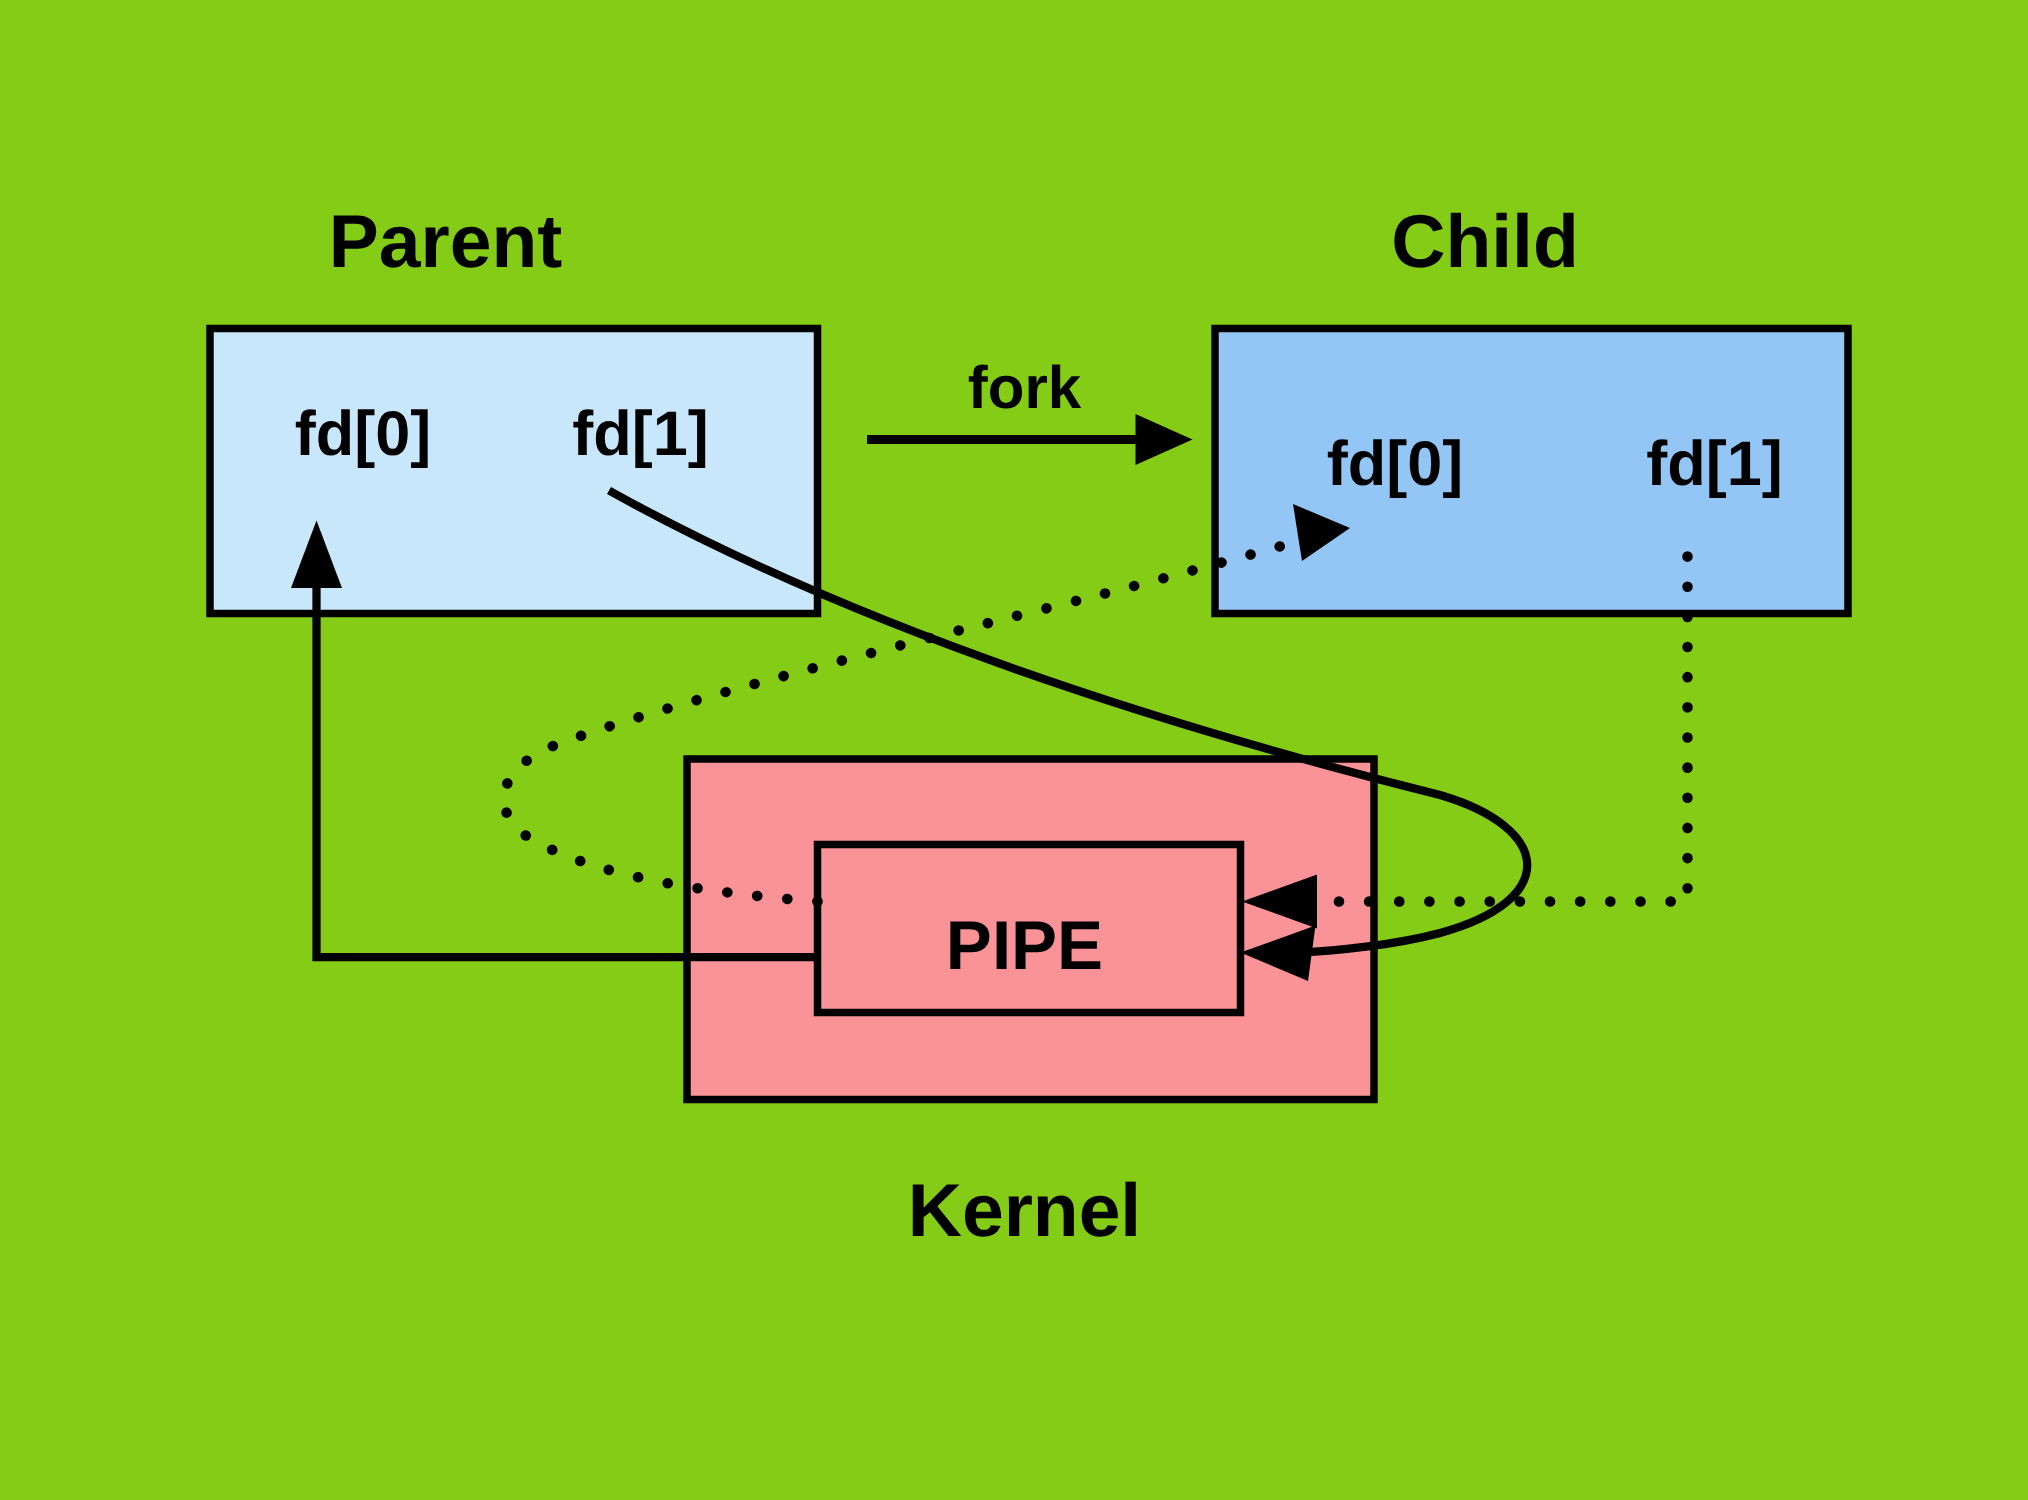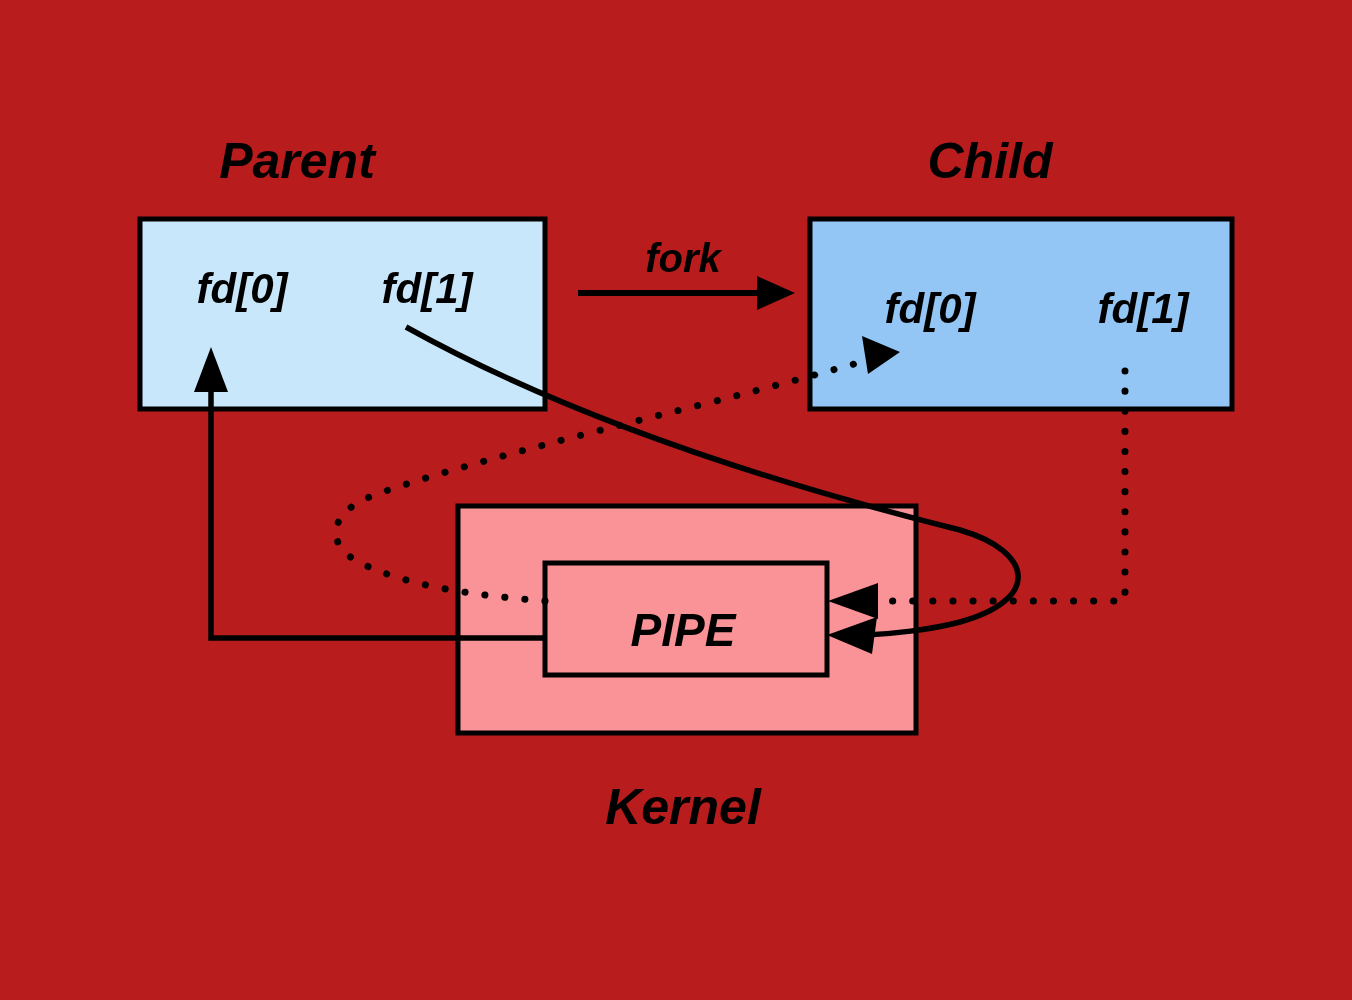--- a/index.html
+++ b/index.html
@@ -48,21 +48,21 @@
     stroke: #000000;
     stroke-width: 7;
     stroke-linecap: round;
     stroke-dasharray: 0.1 20;
   }
   .arrowfill { fill: #000000; stroke: none; }
 </style>
 </head>
 <body>
 
-<div id="stage" style="background: #b91c1c; font-style: italic;">
+<div id="stage" style="background: #84cc16;">
   <svg id="diagram" viewBox="0 0 1352 1000">
 
     <defs>
       
     </defs>
 
     <rect x="140" y="219" width="405" height="190" fill="#c9e7fa" class="box-stroke"></rect>
 
     <rect x="810" y="219" width="422" height="190" fill="#93c6f5" class="box-stroke"></rect>
 

